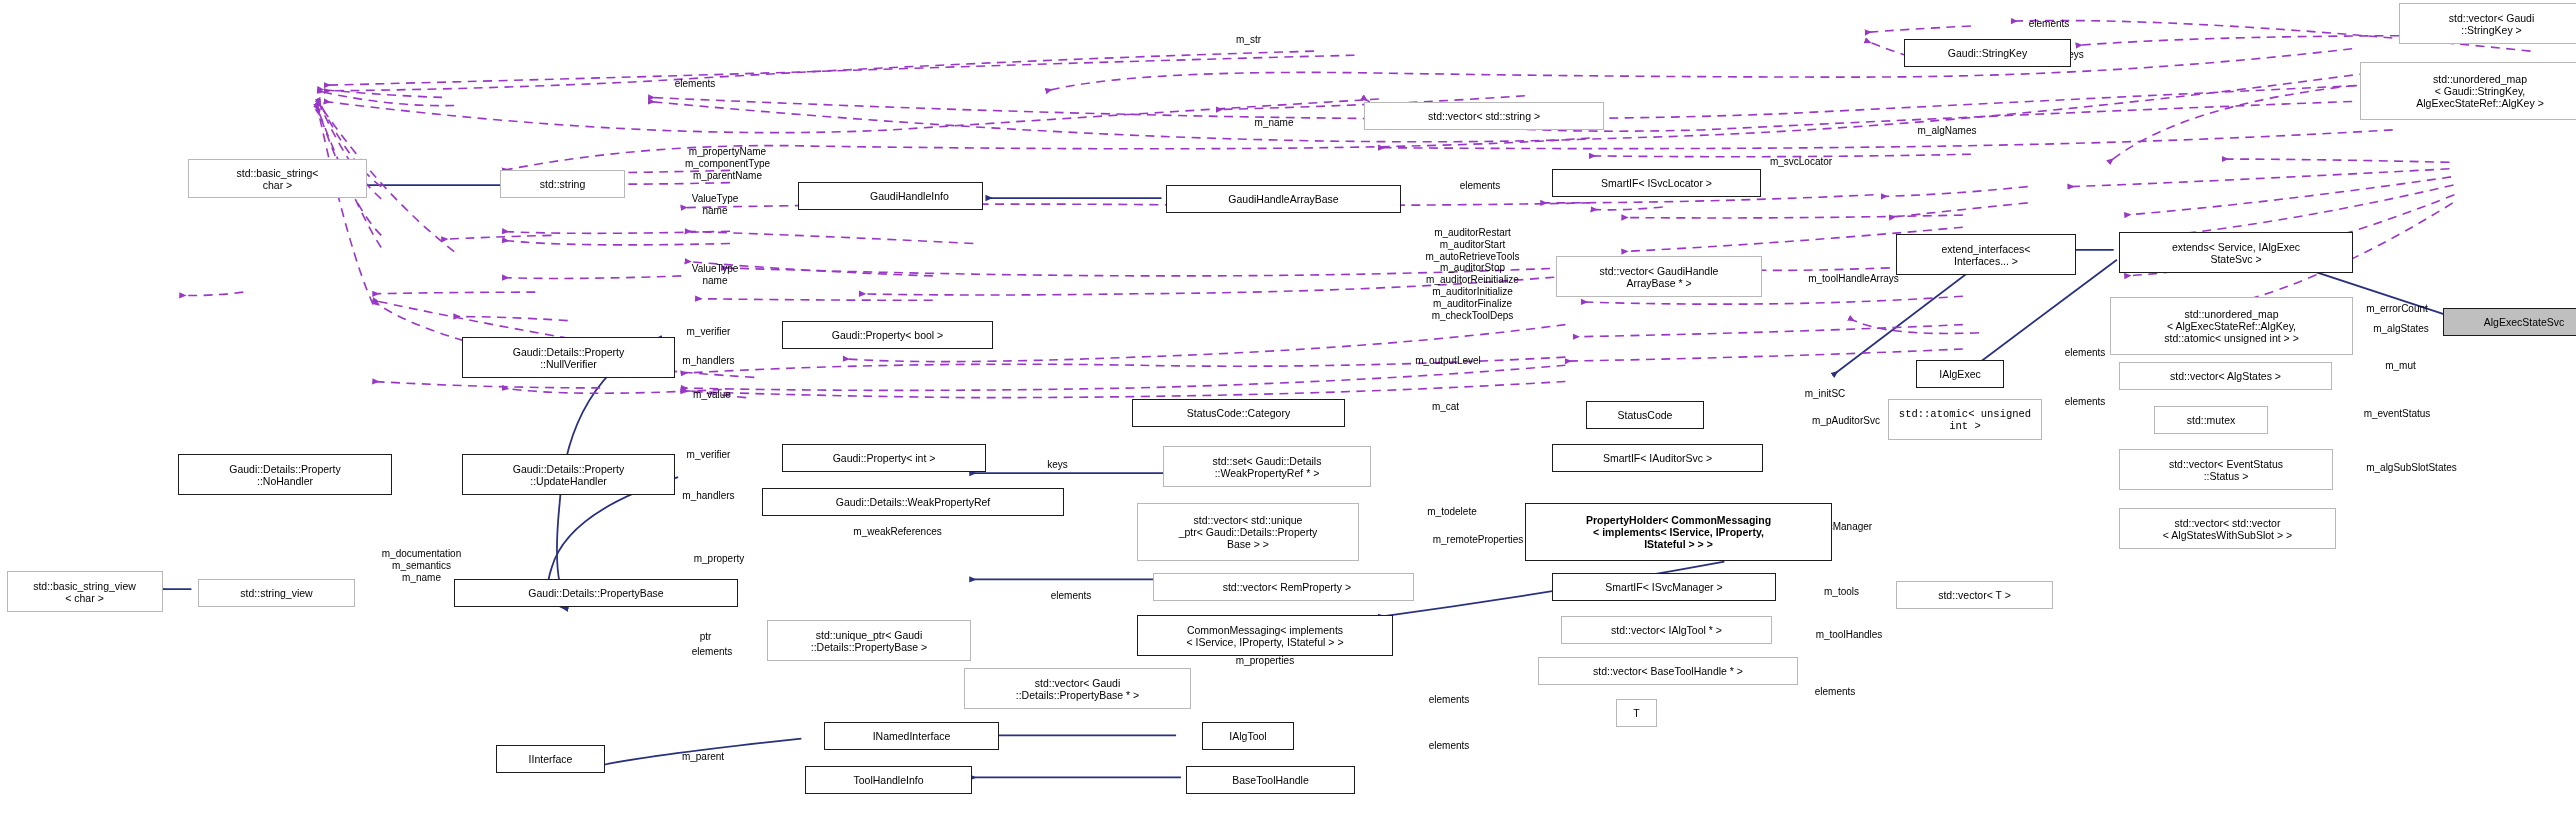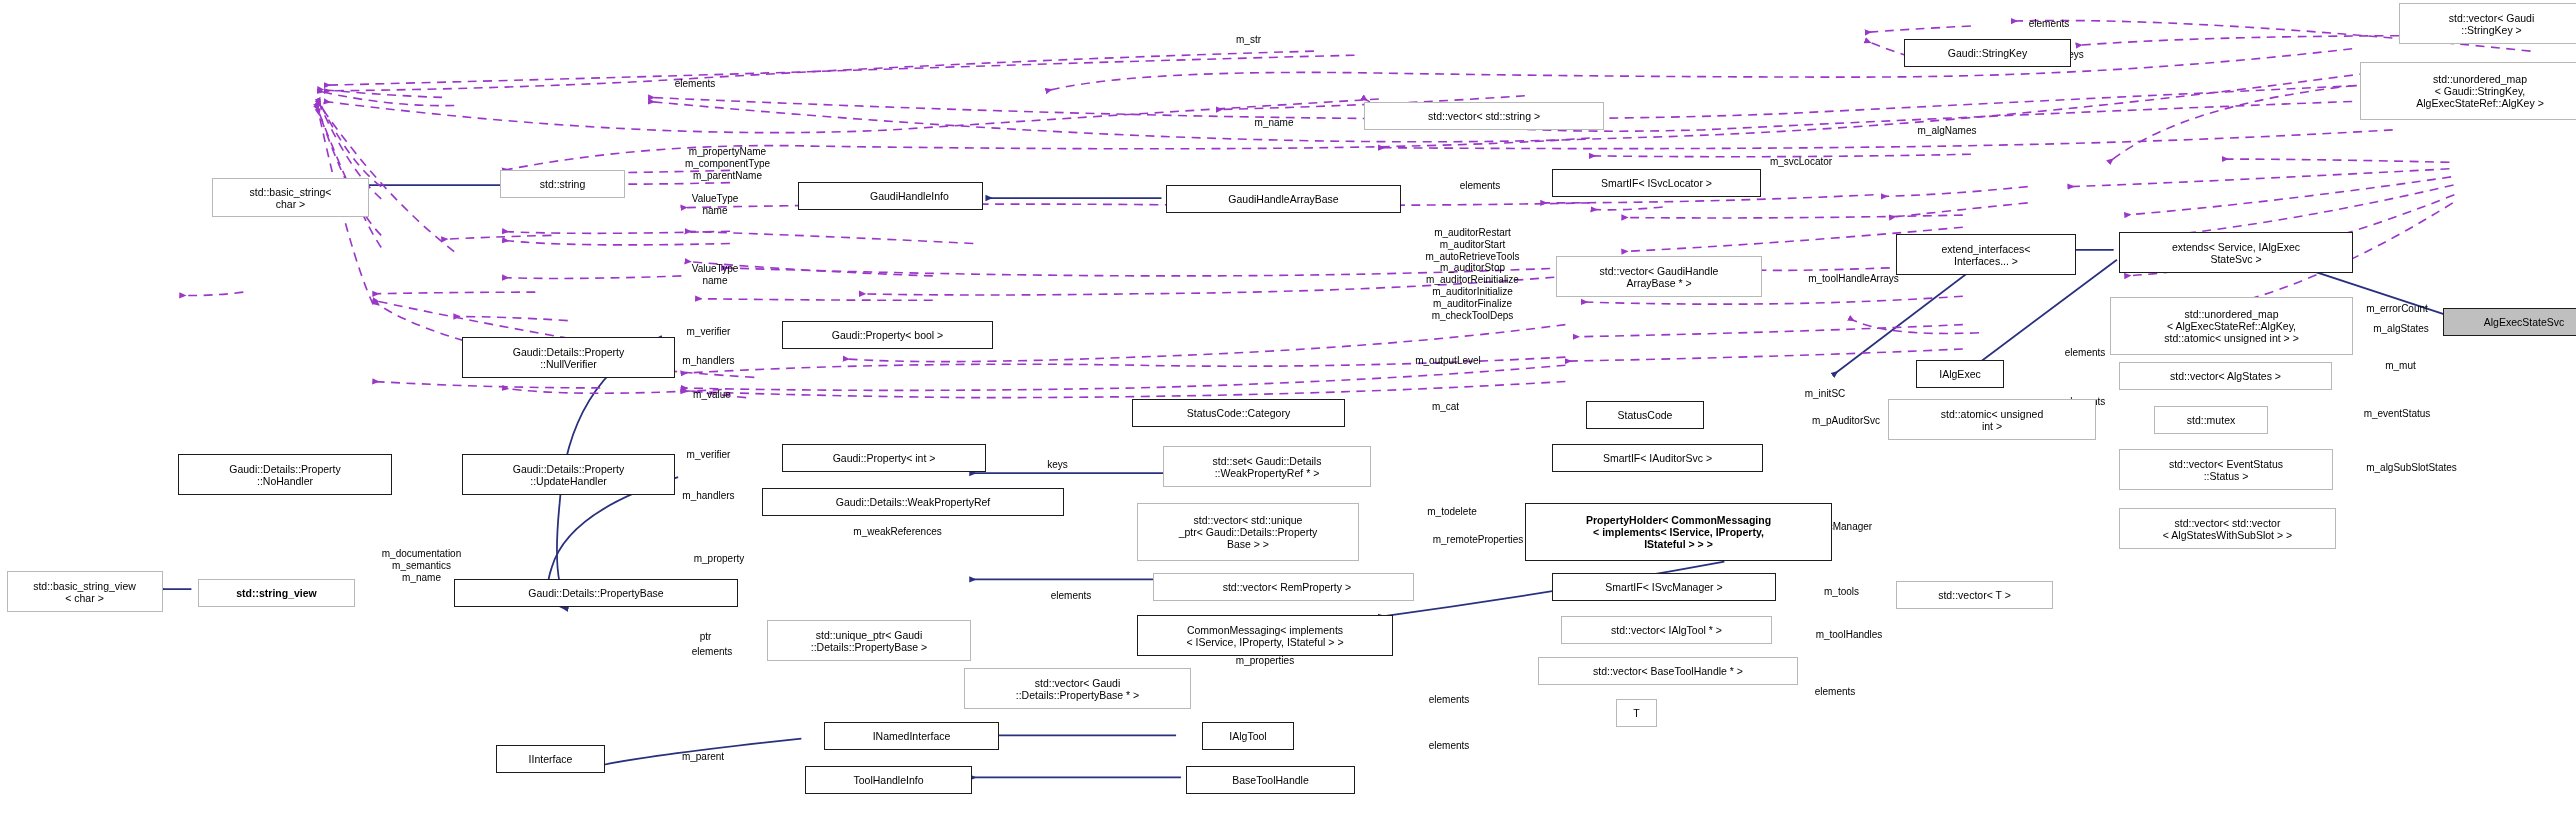--- a/index.html
+++ b/index.html
@@ -135,21 +135,21 @@
       <path d="M890,480 Q700,490 620,478"></path>
       <path d="M740,478 Q600,478 460,470"></path>
       <path d="M930,465 Q850,460 805,455"></path>
       <path d="M920,490 Q870,485 840,480"></path>
       <path d="M1930,470 Q1600,490 1200,490 Q1000,488 840,482"></path>
       <path d="M2050,255 Q2000,260 1962,258"></path>
     </g>
   </svg>
 
   <div>
-      <div class="node light" style="left: 188px; top: 178px; width: 157px; height: 39px; margin-left: 24px;">std::basic_string&lt;
+      <div class="node light" style="left: 188px; top: 159px; width: 179px; height: 39px;">std::basic_string&lt;
 char &gt;</div>
       <div class="node light" style="left: 500px; top: 170px; width: 125px; height: 27.6px;">std::string</div>
       <div class="node solid" style="left: 798px; top: 182px; width: 185px; height: 27.6px; padding-left: 41px;">GaudiHandleInfo</div>
       <div class="node solid" style="left: 1166px; top: 185px; width: 235px; height: 27.6px;">GaudiHandleArrayBase</div>
       <div class="node light" style="left: 1364px; top: 102px; width: 240px; height: 27.6px;">std::vector&lt; std::string &gt;</div>
       <div class="node solid" style="left: 1552px; top: 169px; width: 209px; height: 27.6px;">SmartIF&lt; ISvcLocator &gt;</div>
       <div class="node light" style="left: 1556px; top: 256px; width: 206px; height: 41px;">std::vector&lt; GaudiHandle
 ArrayBase * &gt;</div>
       <div class="node solid" style="left: 1904px; top: 39px; width: 167px; height: 27.6px;">Gaudi::StringKey</div>
       <div class="node light" style="left: 2399px; top: 3.2px; width: 185px; height: 41px;">std::vector&lt; Gaudi
@@ -165,21 +165,21 @@
 &lt; AlgExecStateRef::AlgKey,
 std::atomic&lt; unsigned int &gt; &gt;</div>
       <div class="node target" style="left: 2443px; top: 308px; width: 162px; height: 27.6px;">AlgExecStateSvc</div>
       <div class="node solid" style="left: 782px; top: 321px; width: 211px; height: 27.6px;">Gaudi::Property&lt; bool &gt;</div>
       <div class="node solid" style="left: 462px; top: 337px; width: 213px; height: 41px;">Gaudi::Details::Property
 ::NullVerifier</div>
       <div class="node solid" style="left: 1916px; top: 360px; width: 88px; height: 27.6px;">IAlgExec</div>
       <div class="node light" style="left: 2119px; top: 362px; width: 213px; height: 27.6px;">std::vector&lt; AlgStates &gt;</div>
       <div class="node solid" style="left: 1132px; top: 399px; width: 213px; height: 27.6px;">StatusCode::Category</div>
       <div class="node solid" style="left: 1586px; top: 401px; width: 118px; height: 27.6px;">StatusCode</div>
-      <div class="node light" style="left: 1888px; top: 399px; width: 208px; height: 41px;">std::atomic&lt; unsigned
+      <div class="node light" style="left: 1888px; top: 399px; width: 154px; height: 41px; font-family: Liberation Mono, monospace;">std::atomic&lt; unsigned
 int &gt;</div>
       <div class="node light" style="left: 2154px; top: 406px; width: 114px; height: 27.6px;">std::mutex</div>
       <div class="node solid" style="left: 178px; top: 454px; width: 214px; height: 41px;">Gaudi::Details::Property
 ::NoHandler</div>
       <div class="node solid" style="left: 462px; top: 454px; width: 213px; height: 41px;">Gaudi::Details::Property
 ::UpdateHandler</div>
       <div class="node solid" style="left: 782px; top: 444px; width: 204px; height: 27.6px;">Gaudi::Property&lt; int &gt;</div>
       <div class="node light" style="left: 1163px; top: 446px; width: 208px; height: 41px;">std::set&lt; Gaudi::Details
 ::WeakPropertyRef * &gt;</div>
       <div class="node solid" style="left: 1552px; top: 444px; width: 211px; height: 27.6px;">SmartIF&lt; IAuditorSvc &gt;</div>
@@ -191,21 +191,21 @@
 IStateful &gt; &gt; &gt;</div>
       <div class="node light" style="left: 1137px; top: 503px; width: 222px; height: 58px;">std::vector&lt; std::unique
 _ptr&lt; Gaudi::Details::Property
 Base &gt; &gt;</div>
       <div class="node light" style="left: 2119px; top: 508px; width: 217px; height: 41px;">std::vector&lt; std::vector
 &lt; AlgStatesWithSubSlot &gt; &gt;</div>
       <div class="node solid" style="left: 454px; top: 579px; width: 284px; height: 27.6px;">Gaudi::Details::PropertyBase</div>
       <div class="node solid" style="left: 1552px; top: 573px; width: 224px; height: 27.6px;">SmartIF&lt; ISvcManager &gt;</div>
       <div class="node light" style="left: 6.5px; top: 571px; width: 156px; height: 41px;">std::basic_string_view
 &lt; char &gt;</div>
-      <div class="node light" style="left: 198px; top: 579px; width: 157px; height: 27.6px; font-weight: bold;">std::string_view</div>
+      <div class="node light" style="left: 198px; top: 579px; width: 157px; height: 27.6px;">std::string_view</div>
       <div class="node light" style="left: 1153px; top: 573px; width: 261px; height: 27.6px; padding-left: 10px;">std::vector&lt; RemProperty &gt;</div>
       <div class="node light" style="left: 1896px; top: 581px; width: 157px; height: 27.6px;">std::vector&lt; T &gt;</div>
       <div class="node solid" style="left: 1137px; top: 615px; width: 256px; height: 41px;">CommonMessaging&lt; implements
 &lt; IService, IProperty, IStateful &gt; &gt;</div>
       <div class="node light" style="left: 1561px; top: 616px; width: 211px; height: 27.6px;">std::vector&lt; IAlgTool * &gt;</div>
       <div class="node light" style="left: 767px; top: 620px; width: 204px; height: 41px;">std::unique_ptr&lt; Gaudi
 ::Details::PropertyBase &gt;</div>
       <div class="node light" style="left: 964px; top: 668px; width: 227px; height: 41px;">std::vector&lt; Gaudi
 ::Details::PropertyBase * &gt;</div>
       <div class="node light" style="left: 1538px; top: 657px; width: 260px; height: 27.6px;">std::vector&lt; BaseToolHandle * &gt;</div>

